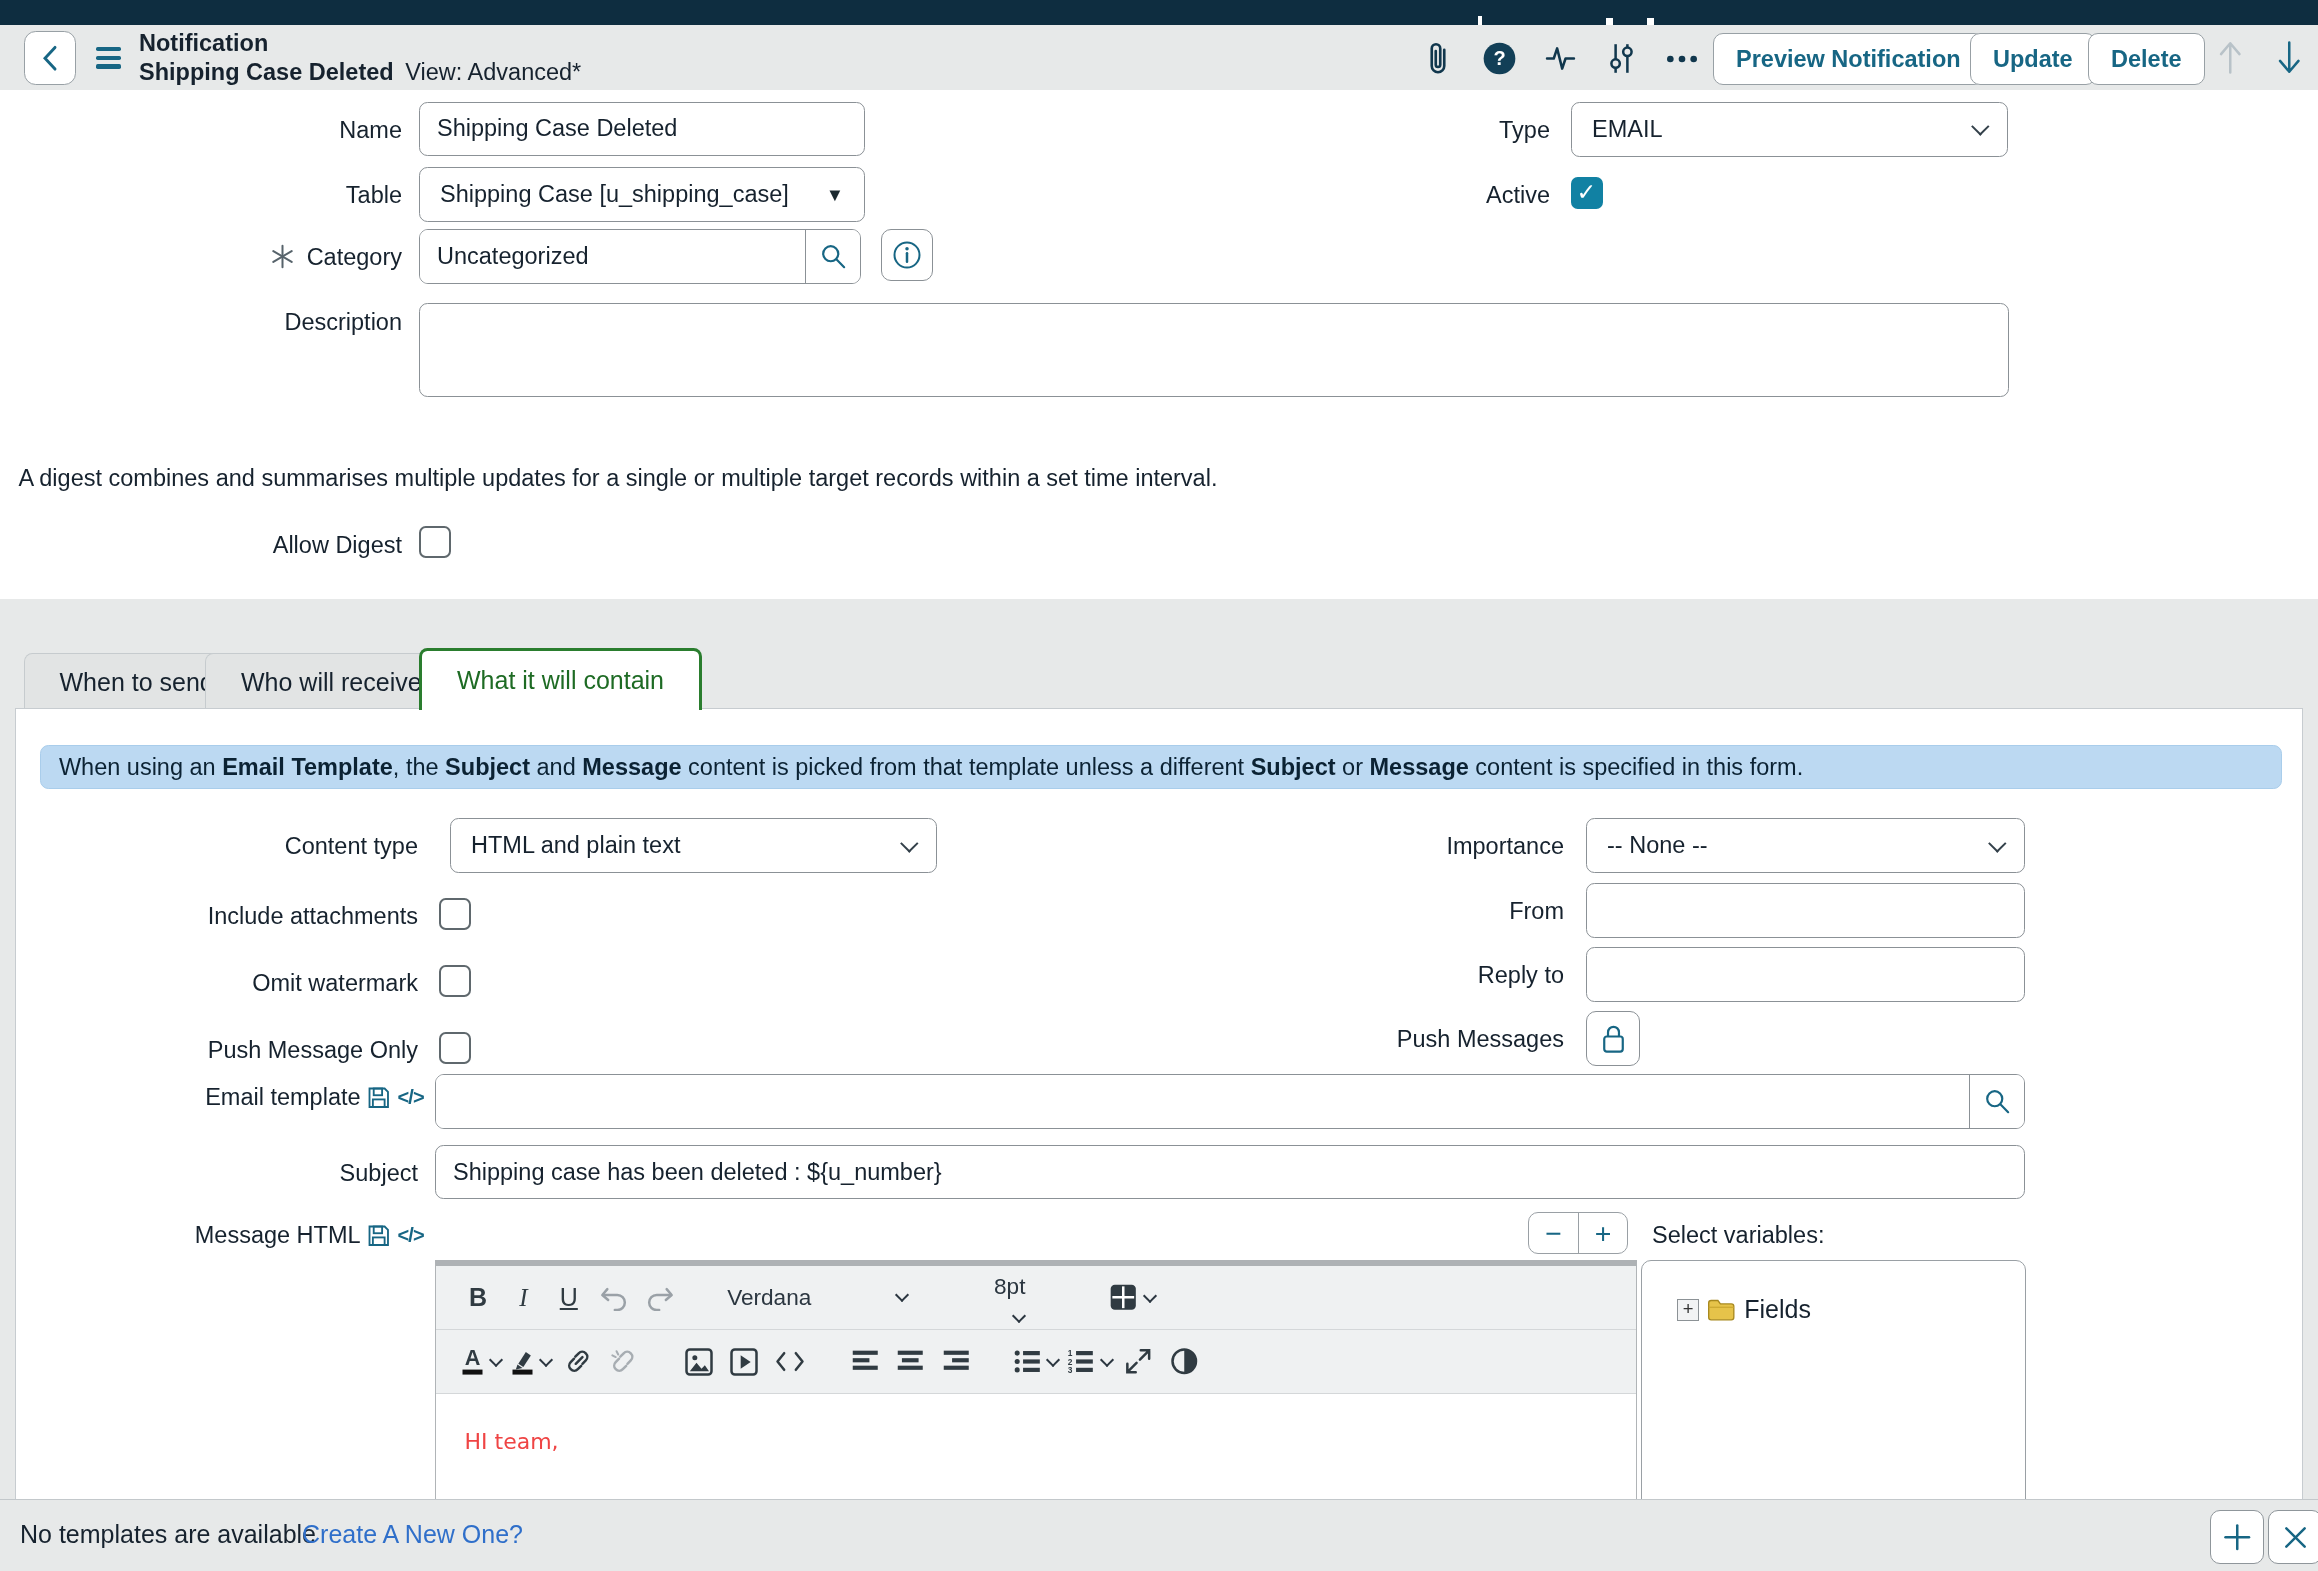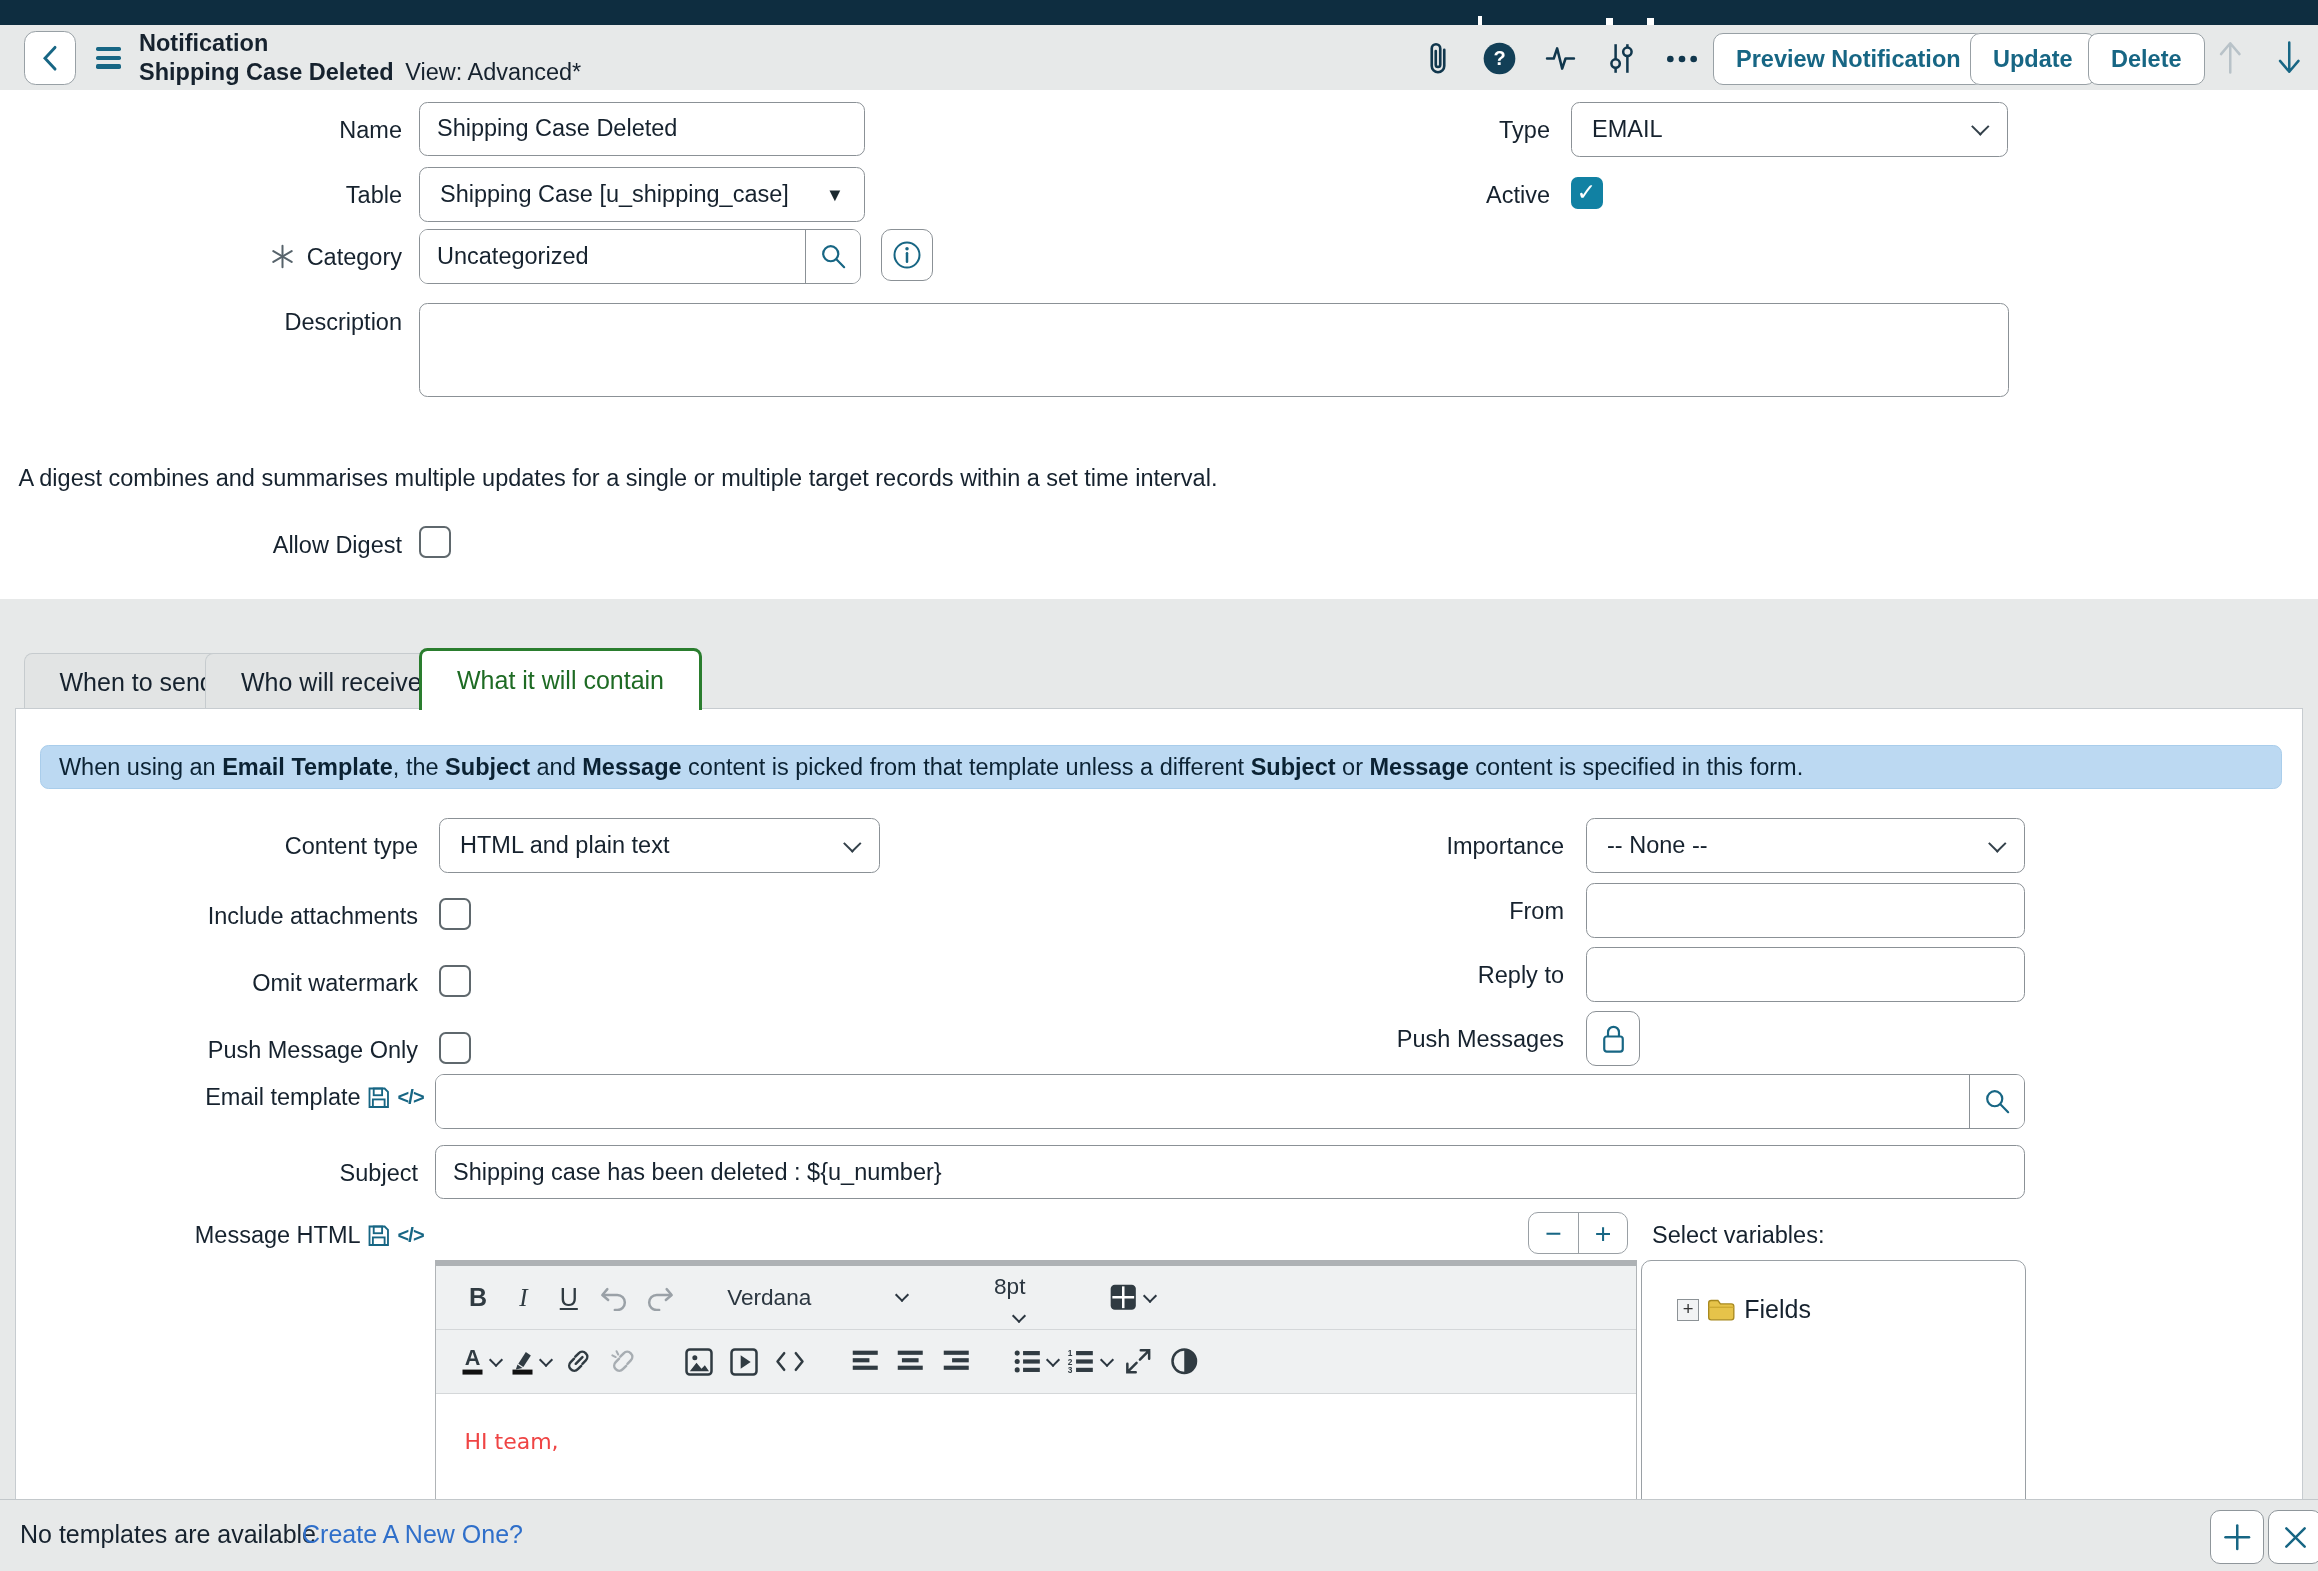--- a/index.html
+++ b/index.html
@@ -245,21 +245,21 @@
       <span>What it will contain</span>
     </div>
 
   <div id="panel">
 
     <div id="banner">
       <span><span>When using an </span><b>Email Template</b><span>, the </span><b>Subject</b><span> and </span><b>Message</b><span> content is picked from that template unless a different </span><b>Subject</b><span> or </span><b>Message</b><span> content is specified in this form.</span></span>
     </div>
 
     <div class="flabel" style="left:126px; top:124px; width:276px;">Content type</div>
-    <div class="tselect" style="left:423px; top:109px; width:441px;">
+    <div class="tselect" style="left:434px; top:109px; width:487px;">
       <span class="val">HTML and plain text</span>
       <span class="chev"></span>
     </div>
 
     <div class="flabel" style="left:109px; top:194px; width:293px;">Include attachments</div>
     <div class="cbox" style="left:423px; top:189px;"></div>
 
     <div class="flabel" style="left:109px; top:261px; width:293px;">Omit watermark</div>
     <div class="cbox" style="left:423px; top:256px;"></div>
 

